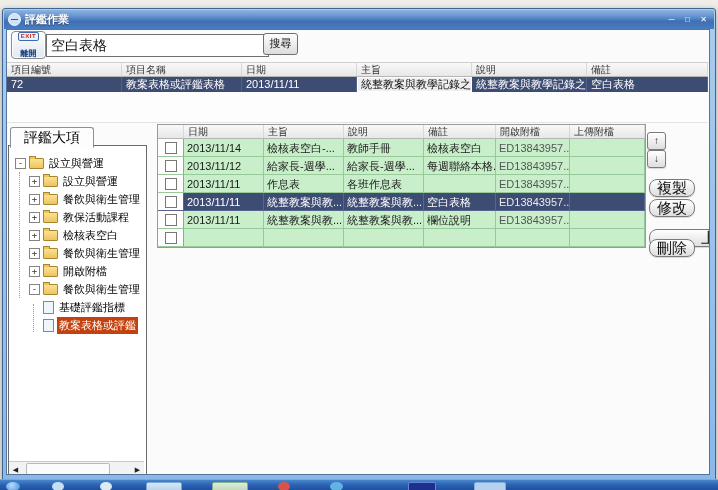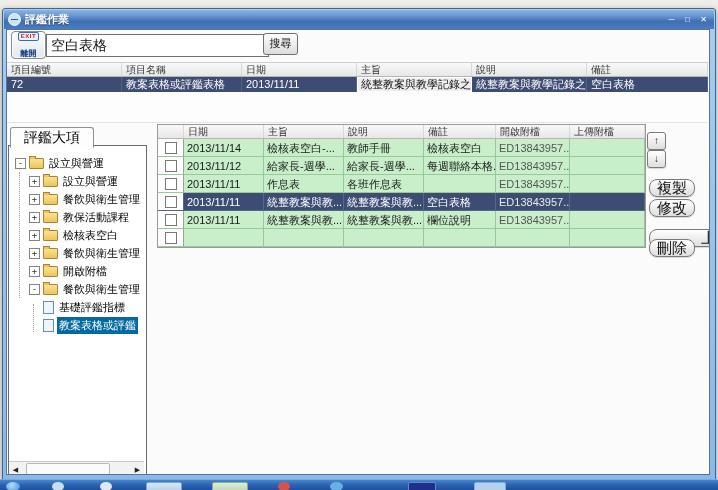--- a/index.html
+++ b/index.html
@@ -95,21 +95,21 @@
     width:9px;height:9px;border:1px solid #848484;background:#fff;
     font-size:9px;line-height:8px;text-align:center;color:#333;margin-right:3px;flex:0 0 auto;
     font-family:"DejaVu Sans Mono",monospace;
   }
   .fold{width:13px;height:9px;background:linear-gradient(180deg,#fbe291,#edc45e);
     border:1px solid #a8852e;border-radius:1px;margin-right:3px;position:relative;flex:0 0 auto;}
   .fold::before{content:"";position:absolute;left:-1px;top:-3px;width:5px;height:2px;
     background:#edc45e;border:1px solid #a8852e;border-bottom:none;}
   .doc{width:9px;height:11px;background:#eef5fd;border:1px solid #5b8fd0;margin-right:3px;flex:0 0 auto;}
   .tlabel{font-size:11px;color:#000;padding:1px 2px;}
-  .titem.sel .tlabel{background:#0369a1;color:#fff;}
+  .titem.sel .tlabel{background:#c2410c;color:#fff;}
   .vline{position:absolute;width:0;border-left:1px dotted #9a9a9a;}
   .vl1{left:10px;top:26px;height:126px;}
   .vl2{left:24px;top:158px;height:28px;}
   .hscroll{
     position:absolute;left:0;bottom:0;width:135px;height:14px;
     background:#f2f2f2;border-top:1px solid #c9c9c9;display:flex;align-items:center;
   }
   .harrow{width:13px;height:13px;font-size:7px;line-height:13px;text-align:center;color:#222;flex:0 0 auto;}
   .hthumb{height:10px;width:82px;margin-left:4px;background:#fbfbfb;border:1px solid #b9b9b9;border-radius:2px;}
   .hsp{flex:1 1 auto;}

